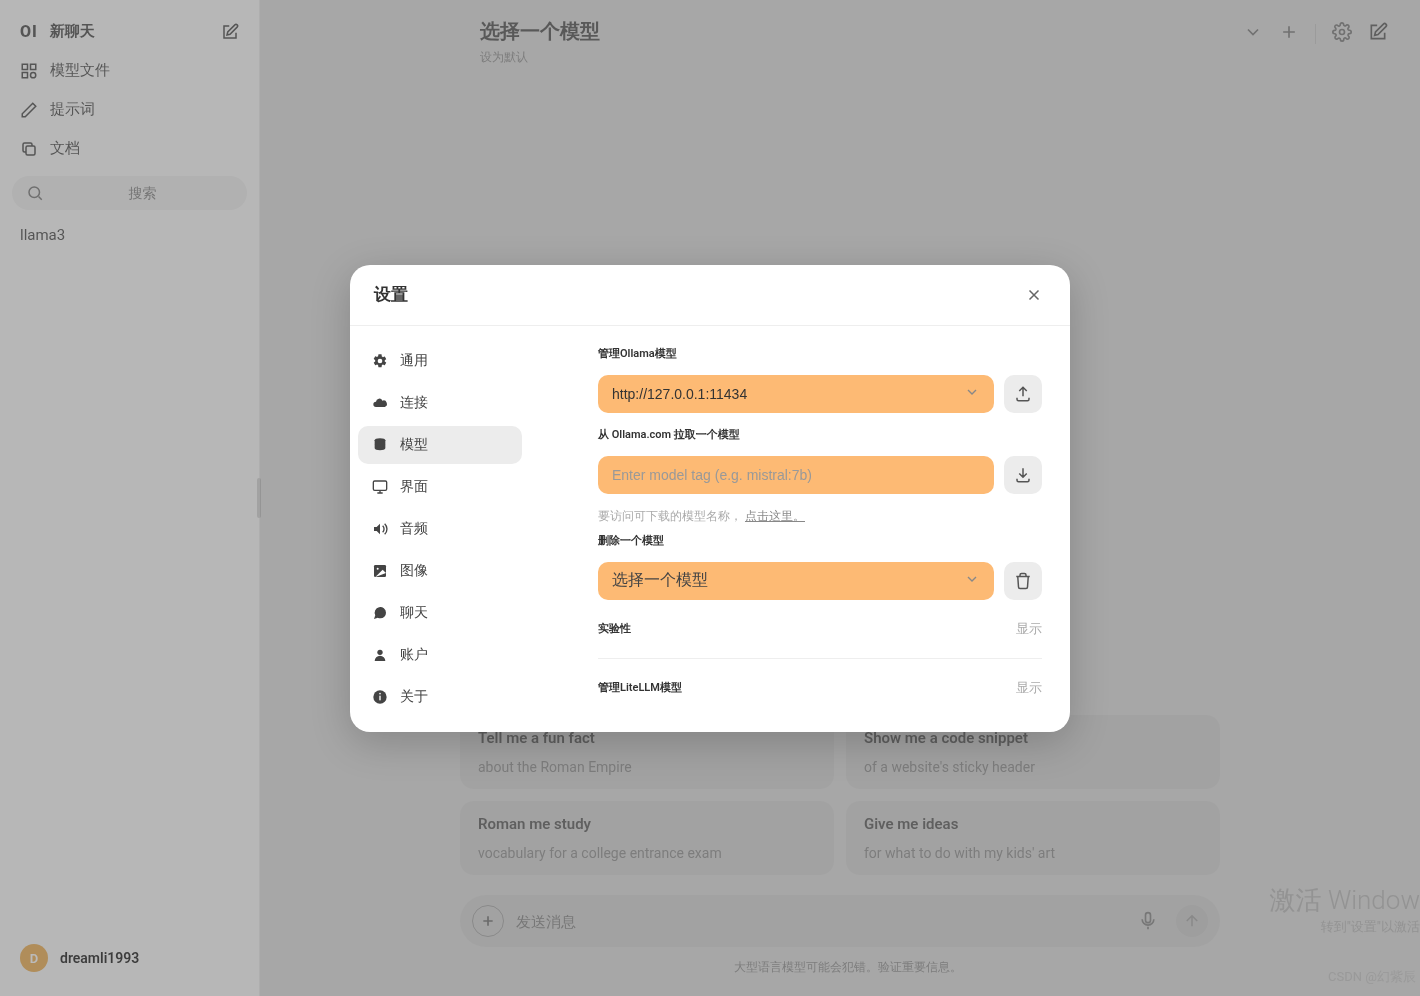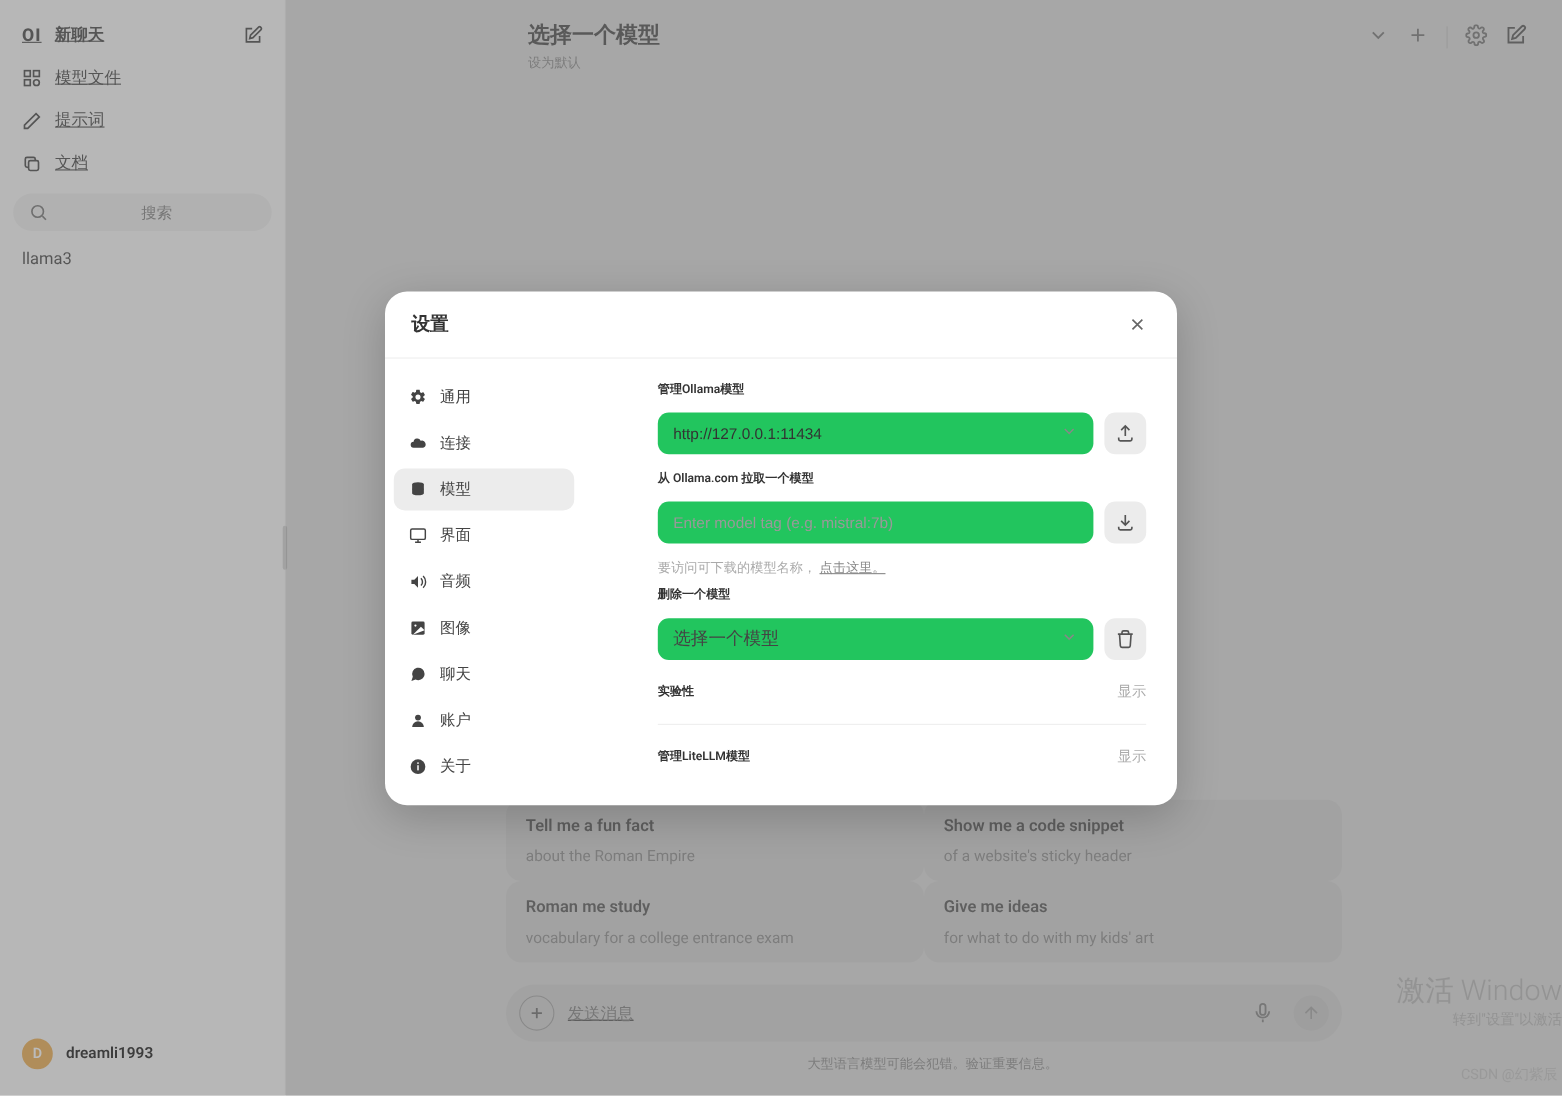--- a/index.html
+++ b/index.html
@@ -22,21 +22,20 @@
     }
     .sidebar-row {
       display: flex;
       align-items: center;
       gap: 12px;
       padding: 10px 12px;
       border-radius: 8px;
       cursor: pointer;
       font-size: 15px;
       color: #333;
-      text-decoration: underline;
     }
     .sidebar-row.header { justify-content: space-between; font-weight: 600; }
     .sidebar .icon { width: 18px; height: 18px; display: inline-flex; align-items: center; justify-content: center; flex-shrink: 0; }
     .sidebar .icon svg { width: 18px; height: 18px; }
     .logo { font-weight: 800; font-size: 16px; letter-spacing: 1px; }
     .search-box {
       display: flex; align-items: center; gap: 8px;
       background: #eaeaea; border-radius: 20px;
       padding: 8px 14px; margin: 8px 4px;
     }
@@ -72,32 +71,32 @@
     }
     .topbar-left { flex: 1; }
     .topbar-title { font-size: 20px; font-weight: 700; color: #222; }
     .topbar-sub { font-size: 12px; color: #888; margin-top: 4px; }
     .topbar-right { display: flex; align-items: center; gap: 16px; padding-top: 4px; margin-right: 8px; }
     .topbar-right .sep { width: 1px; height: 20px; background: #ddd; }
     .topbar-right svg { width: 20px; height: 20px; }
     .chat-body { flex: 1; display: flex; flex-direction: column; justify-content: flex-end; align-items: center; padding-bottom: 20px; }
     .prompt-grid {
       display: grid; grid-template-columns: 1fr 1fr;
-      width: 760px; margin-bottom: 20px;
+      gap: 12px; width: 760px; margin-bottom: 20px;
     }
     .prompt-card {
       background: #f3f3f3; border-radius: 14px;
       padding: 14px 18px; cursor: pointer;
     }
     .prompt-card .p-title { font-size: 15px; font-weight: 600; color: #333; }
     .prompt-card .p-sub { font-size: 14px; color: #888; margin-top: 12px; }
     .composer {
       width: 760px; display: flex; align-items: center;
       background: #f3f3f3; border-radius: 28px;
-      padding: 10px 12px; gap: 12px; text-decoration: underline;
+      padding: 10px 12px; gap: 12px;
     }
     .composer .plus-btn {
       width: 32px; height: 32px; border-radius: 50%;
       border: 1.5px solid #aaa; display: flex;
       align-items: center; justify-content: center;
       cursor: pointer; color: #555;
     }
     .composer input {
       flex: 1; border: none; background: transparent;
       outline: none; font-size: 15px; color: #555;
@@ -135,21 +134,21 @@
       font-size: 14px; color: #444; cursor: pointer;
     }
     .settings-nav-item.active { background: #ececec; font-weight: 500; }
     .settings-nav-item .nav-icon { width: 16px; height: 16px; display: flex; align-items: center; justify-content: center; }
     .settings-nav-item .nav-icon svg { width: 16px; height: 16px; }
     .settings-pane { flex: 1; padding: 20px 28px; display: flex; flex-direction: column; gap: 14px; }
     .pane-label { font-size: 11px; font-weight: 600; color: #333; }
     .field-row { display: flex; gap: 10px; align-items: stretch; }
     .field-input {
       flex: 1; display: flex; align-items: center;
-      background: #22c55e; border-radius: 10px;
+      background: #fdba74; border-radius: 10px;
       padding: 0 14px; height: 38px;
     }
     .field-input input, .field-input select {
       flex: 1; border: none; background: transparent;
       outline: none; font-size: 14px; color: #333;
     }
     .field-input input::placeholder { color: #999; }
     .chev { color: #888; }
     .action-btn {
       width: 38px; height: 38px; background: #ececec;

